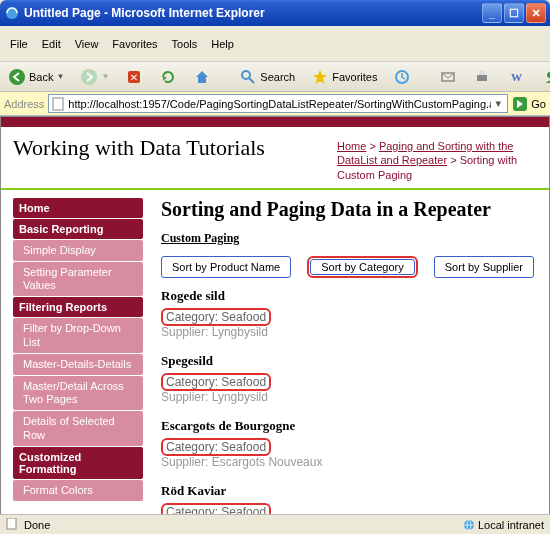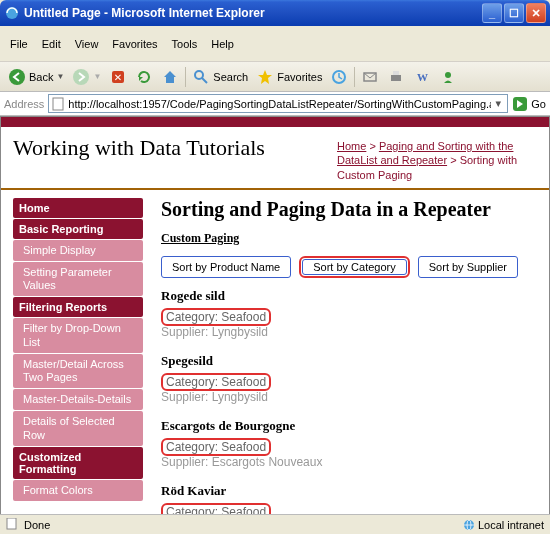--- a/index.html
+++ b/index.html
@@ -9,50 +9,50 @@
 .titlebar .ie-icon { width: 16px; height: 16px; margin-right: 4px; display: flex; align-items: center; justify-content: center; }
 .titlebar .title { flex: 1; font-size: 12px; font-weight: bold; }
 .titlebar .winbtns { display: flex; gap: 2px; }
 .winbtn { width: 20px; height: 20px; border-radius: 3px; display: flex; align-items: center; justify-content: center; color: #fff; font-weight: bold; font-size: 11px; border: 1px solid rgba(255,255,255,.3); }
 .winbtn.min, .winbtn.max { background: linear-gradient(to bottom,#6fa0e8,#2a5fd0); }
 .winbtn.close { background: linear-gradient(to bottom,#f08060,#d04020); }
 
 .menubar { background: #ece9d8; height: 36px; display: flex; align-items: center; padding: 0 4px; gap: 2px; border-bottom: 1px solid #d4d0c8; }
 .menubar span { padding: 2px 6px; cursor: default; }
 
-.toolbar { background: linear-gradient(to bottom,#f4f2ea,#e4e0d0); height: 30px; display: flex; align-items: center; padding: 0 4px; gap: 0; border-bottom: 1px solid #bbb; }
+.toolbar { background: linear-gradient(to bottom,#f4f2ea,#e4e0d0); height: 30px; display: flex; align-items: center; padding: 0 4px; gap: 8px; border-bottom: 1px solid #bbb; }
 .tbtn { display: flex; align-items: center; gap: 3px; padding: 2px 4px; font-size: 11px; cursor: default; }
 .ticon { width: 18px; height: 18px; display: flex; align-items: center; justify-content: center; }
 .tsep { width: 1px; height: 20px; background: #c0bcac; margin: 0 2px; }
 
-.addrbar { background: #ffffff; height: 24px; display: flex; align-items: center; padding: 0 4px; gap: 4px; border-bottom: 1px solid #bbb; }
+.addrbar { background: #fef9c3; height: 24px; display: flex; align-items: center; padding: 0 4px; gap: 4px; border-bottom: 1px solid #bbb; }
 .addrbar .lbl { color: #888; font-size: 11px; }
 .addrbar .urlbox { flex: 1; display: flex; align-items: center; background: #fff; border: 1px solid #7f9db9; height: 19px; padding: 0 2px; }
 .addrbar .urlbox .urlicon { width: 14px; height: 14px; margin-right: 3px; }
 .addrbar input { flex: 1; border: none; outline: none; font-size: 11px; height: 16px; }
 .addrbar .dd { width: 14px; color: #555; text-align: center; }
 .gobtn { display: flex; align-items: center; gap: 3px; cursor: default; }
 
 .page { flex: 1; background: #fff; overflow: auto; border: 1px solid #888; border-bottom: none; position: relative; }
 .page-inner { padding: 0; }
 .hdr-stripe { height: 10px; background: #8b1230; }
-.page-header { display: flex; padding: 8px 12px 6px 12px; border-bottom: 2px solid #a16207; }
+.page-header { display: flex; padding: 8px 12px 6px 12px; border-bottom: 2px solid #84cc16; }
 .page-header h1 { font-family: Georgia, serif; font-size: 22px; font-weight: normal; flex: 1; color: #000; }
 .breadcrumb { font-size: 11px; color: #8b1230; max-width: 200px; line-height: 1.3; padding-top: 4px; }
 .breadcrumb a { color: #8b1230; text-decoration: underline; }
 
 .body-area { display: flex; padding: 8px 0 8px 12px; }
 .sidebar { width: 130px; flex-shrink: 0; }
 .nav-header { background: #8b1230; color: #fff; padding: 4px 6px; font-size: 11px; font-weight: bold; border-radius: 2px; margin-bottom: 1px; cursor: pointer; }
 .nav-item { background: #d88ca0; color: #fff; padding: 4px 6px 4px 10px; font-size: 11px; margin-bottom: 1px; border-radius: 2px; cursor: pointer; line-height: 1.2; }
 
 .content { flex: 1; padding: 0 14px 10px 18px; overflow: hidden; }
 .content h2 { font-family: Georgia, serif; font-size: 20px; font-weight: bold; margin-bottom: 10px; }
 .content h3 { font-family: Georgia, serif; font-size: 12px; font-weight: bold; margin: 6px 0 10px 0; text-decoration: underline; }
-.sortbtns { display: flex; gap: 8px; margin-bottom: 8px; }
+.sortbtns { display: flex; gap: 16px; margin-bottom: 8px; }
 .sortbtn { font-size: 11px; padding: 1px 10px; border: 1px solid #3a5fcd; border-radius: 3px; background: #fff; color: #000; cursor: pointer; }
 .selwrap { display: inline-block; border: 2px solid #e03030; border-radius: 6px; padding: 1px; }
 
 .product { margin: 10px 0 14px 0; }
 .product .pname { font-family: Georgia, serif; font-weight: bold; font-size: 13px; margin-bottom: 4px; }
 .product .cat { display: inline-block; border: 2px solid #e03030; border-radius: 6px; padding: 0 3px; color: #666; font-size: 12px; }
 .product .supp { color: #999; font-size: 12px; margin-top: -1px; }
 
 .statusbar { height: 20px; background: #ece9d8; border-top: 1px solid #bbb; display: flex; align-items: center; padding: 0 6px; font-size: 11px; gap: 6px; }
 .statusbar .sp { flex: 1; }
@@ -214,22 +214,22 @@
       </div>
     </div>
     <div class="body-area">
       <div class="sidebar">
         <div class="nav-header">Home</div>
         <div class="nav-header">Basic Reporting</div>
         <div class="nav-item">Simple Display</div>
         <div class="nav-item">Setting Parameter Values</div>
         <div class="nav-header">Filtering Reports</div>
         <div class="nav-item">Filter by Drop-Down List</div>
+        <div class="nav-item">Master-Details-Details</div>
         <div class="nav-item">Master/Detail Across Two Pages</div>
-        <div class="nav-item">Master-Details-Details</div>
         <div class="nav-item">Details of Selected Row</div>
         <div class="nav-header">Customized Formatting</div>
         <div class="nav-item">Format Colors</div>
 
       </div>
       <div class="content">
         <h2>Sorting and Paging Data in a Repeater</h2>
         <h3>Custom Paging</h3>
         <div class="sortbtns">
           <button class="sortbtn">Sort by Product Name</button>

